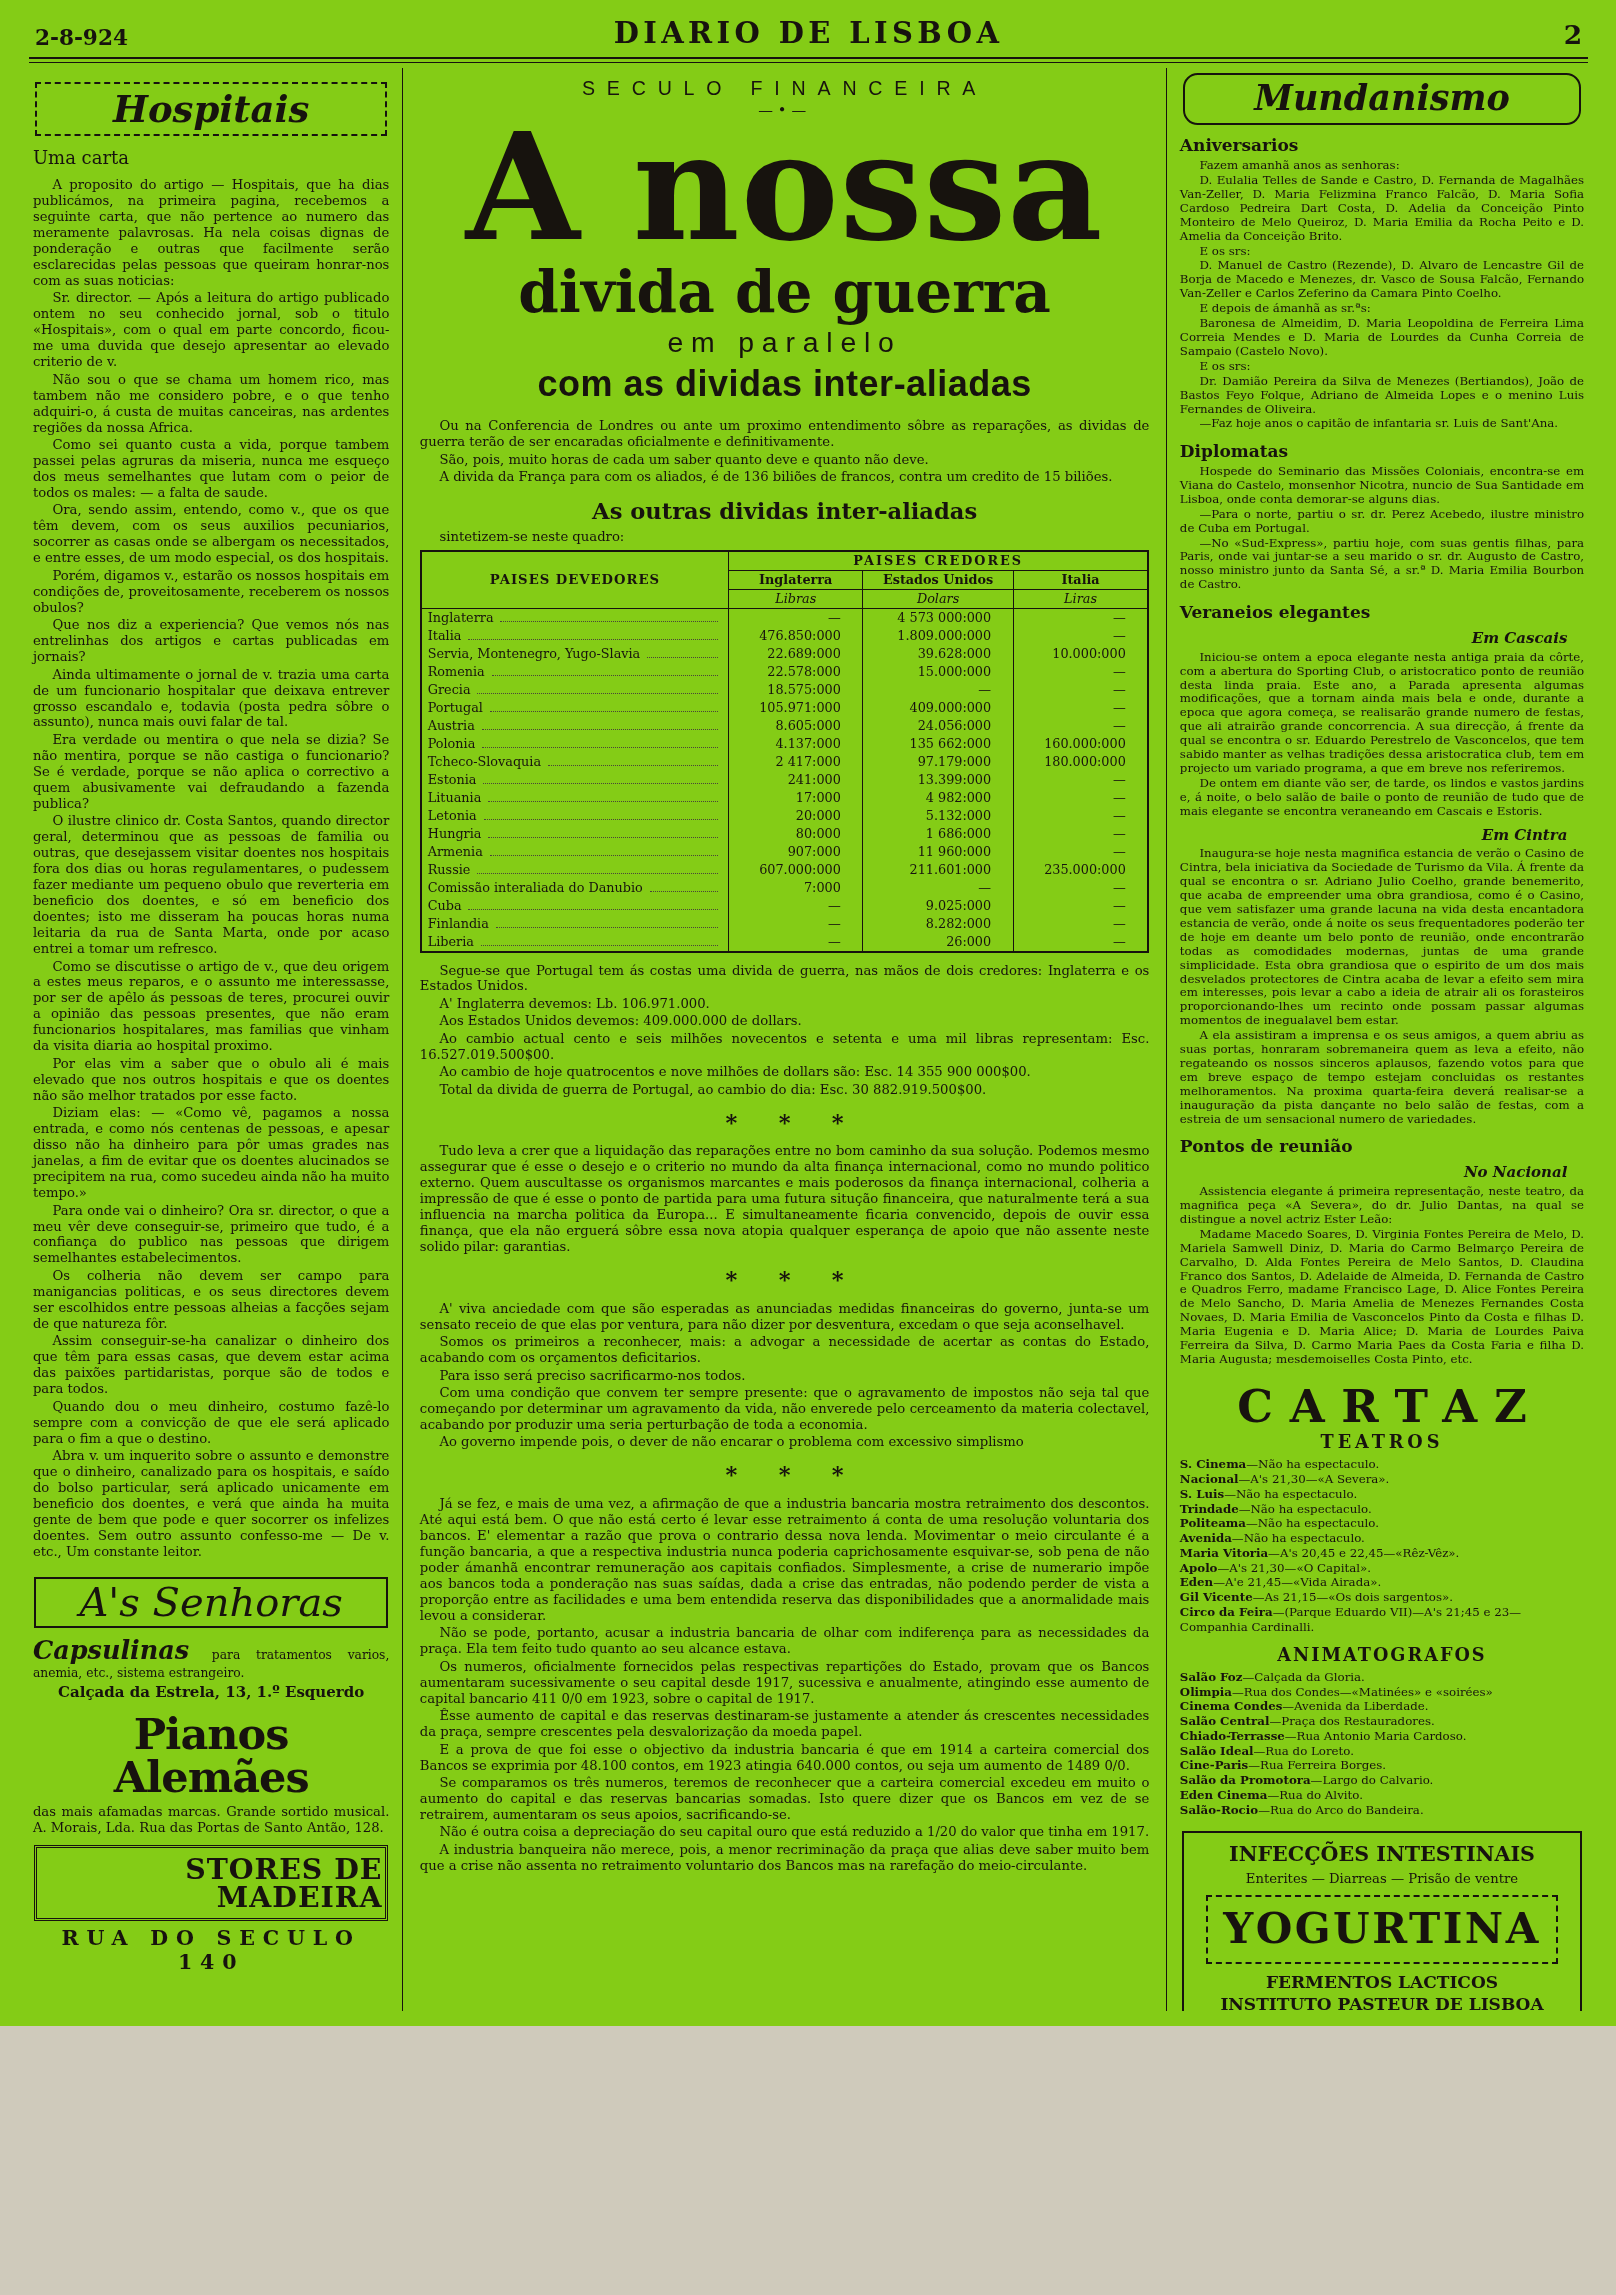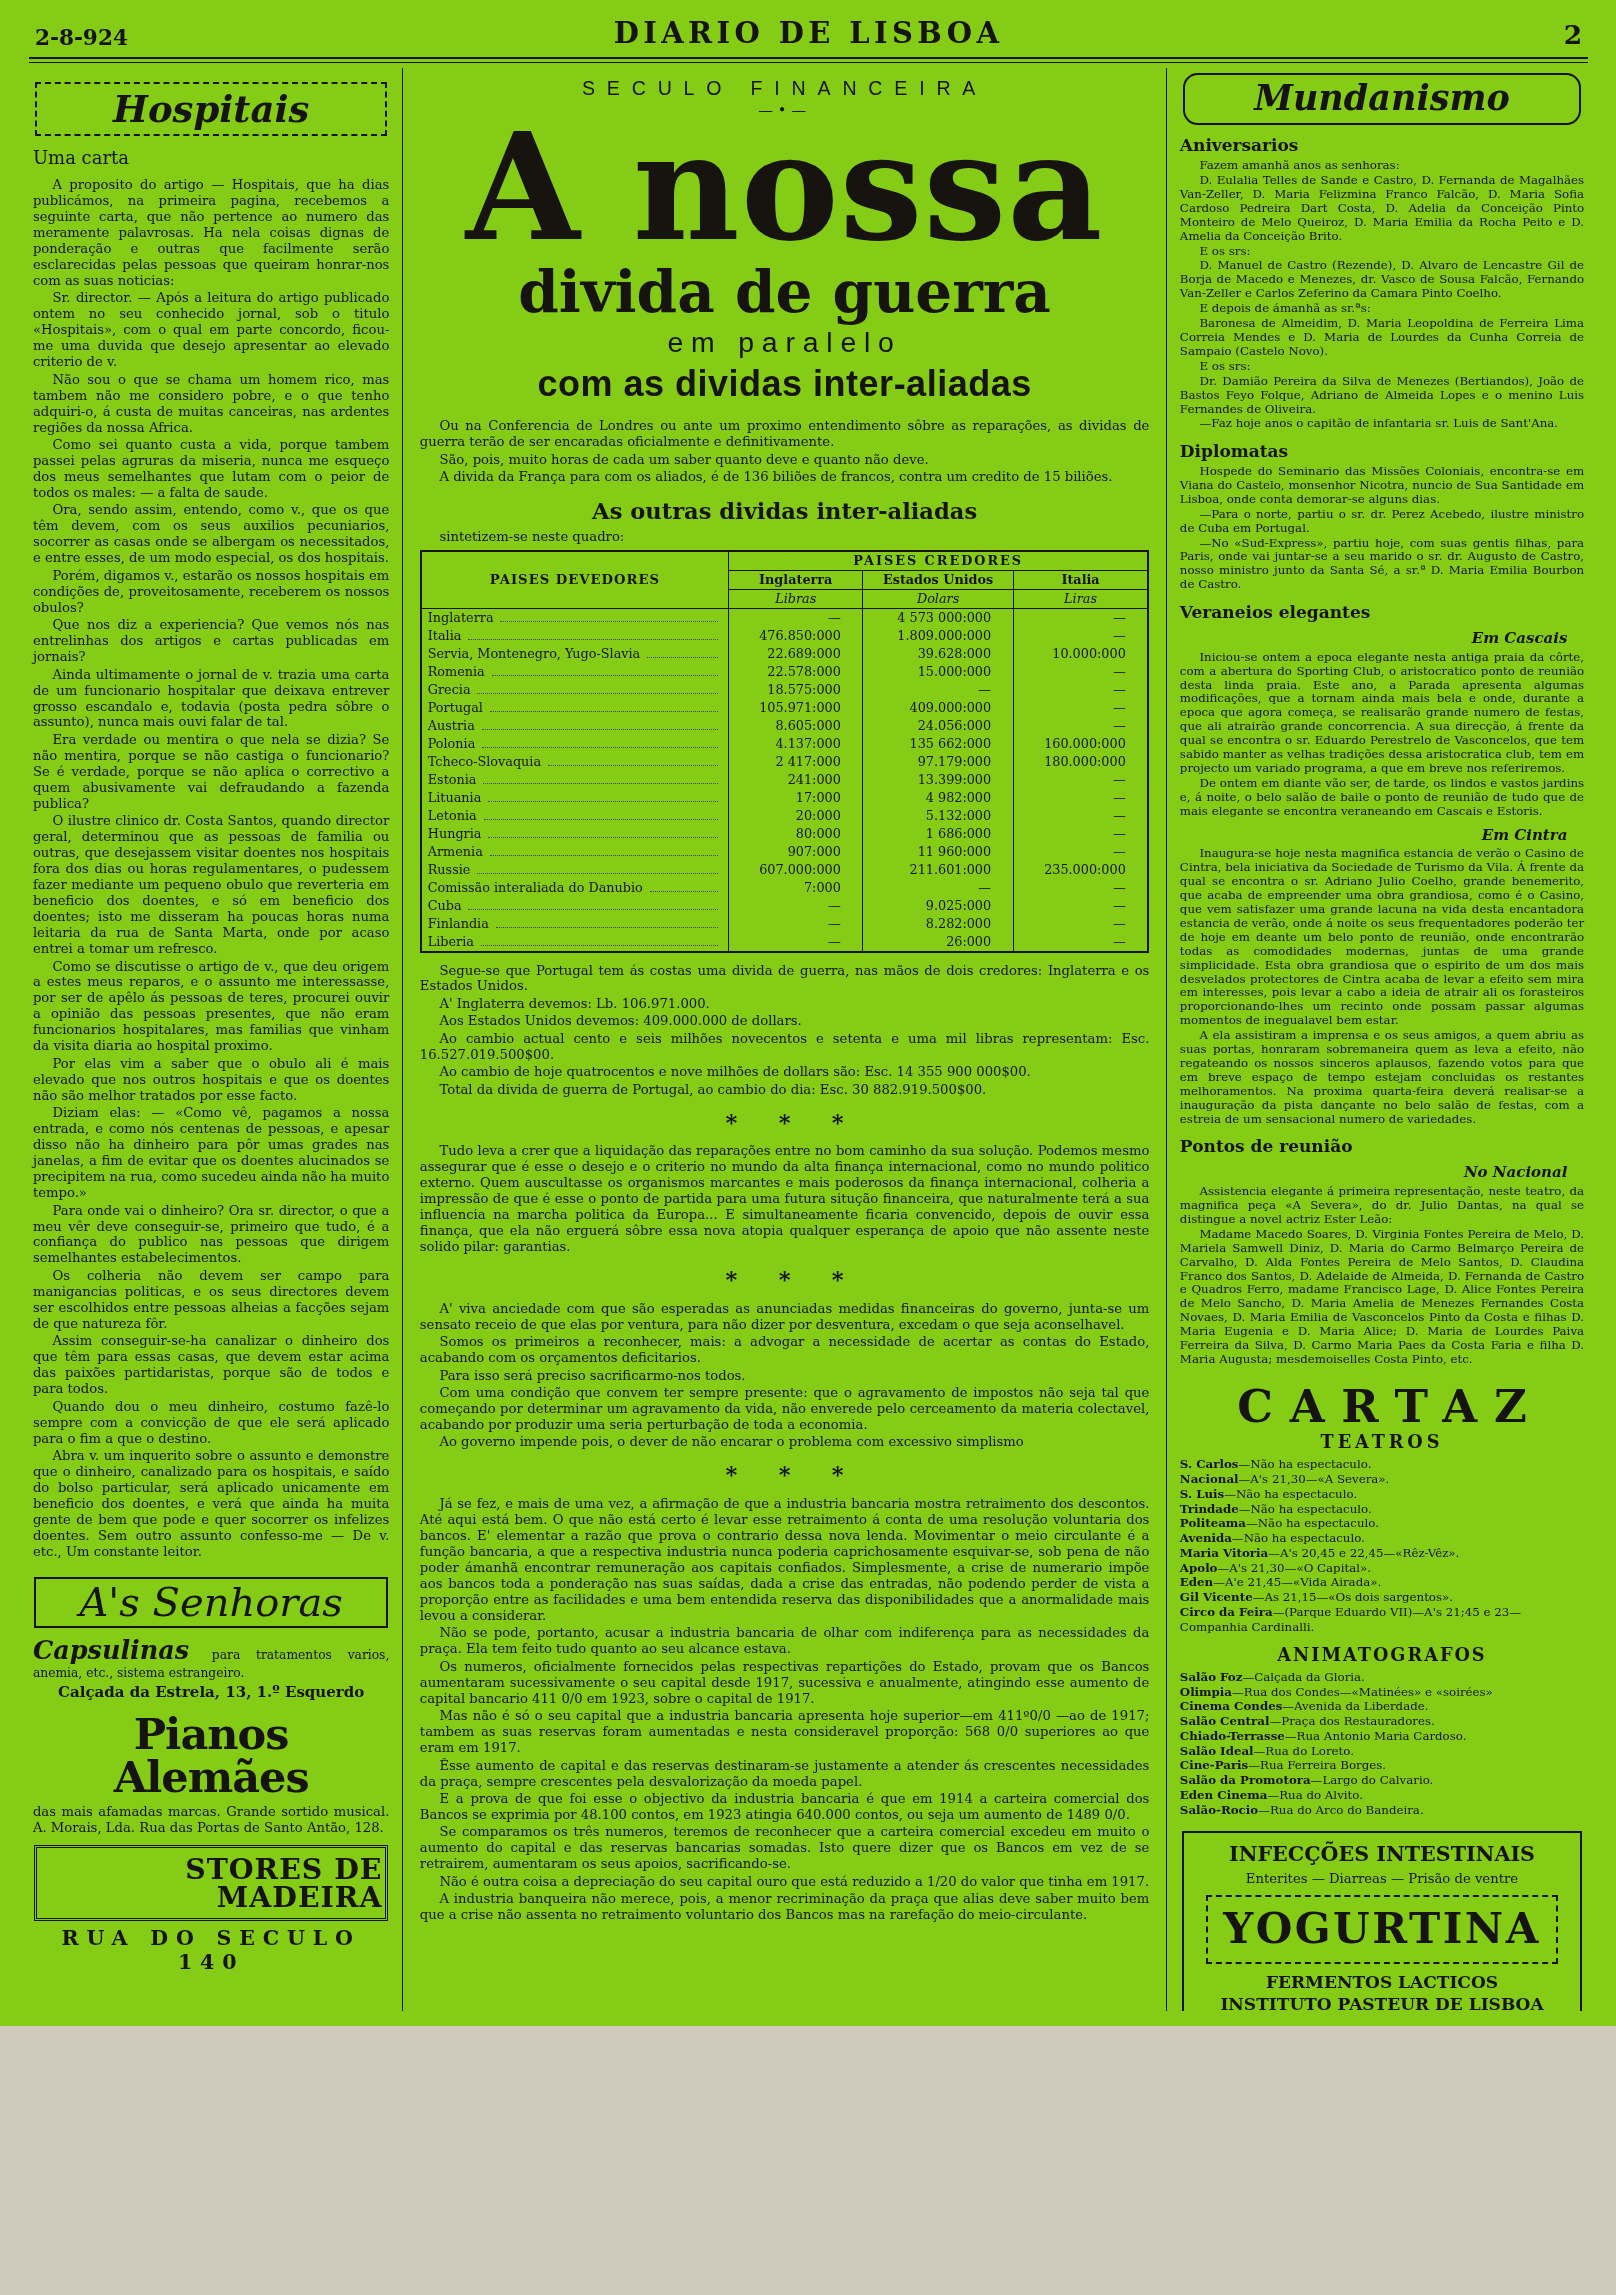--- a/index.html
+++ b/index.html
@@ -429,21 +429,20 @@
           <p class="bodytext">Com uma condição que convem ter sempre presente: que o agravamento de impostos não seja tal que começando por determinar um agravamento da vida, não enverede pelo cerceamento da materia colectavel, acabando por produzir uma seria perturbação de toda a economia.</p>
           <p class="bodytext">Ao governo impende pois, o dever de não encarar o problema com excessivo simplismo</p>
         </div>
 
       <div class="stars">* * *</div>
       <div>
 
       <p class="bodytext">Já se fez, e mais de uma vez, a afirmação de que a industria bancaria mostra retraimento dos descontos. Até aqui está bem. O que não está certo é levar esse retraimento á conta de uma resolução voluntaria dos bancos. E' elementar a razão que prova o contrario dessa nova lenda. Movimentar o meio circulante é a função bancaria, a que a respectiva industria nunca poderia caprichosamente esquivar-se, sob pena de não poder ámanhã encontrar remuneração aos capitais confiados. Simplesmente, a crise de numerario impõe aos bancos toda a ponderação nas suas saídas, dada a crise das entradas, não podendo perder de vista a proporção entre as facilidades e uma bem entendida reserva das disponibilidades que a anormalidade mais levou a considerar.</p>
           <p class="bodytext">Não se pode, portanto, acusar a industria bancaria de olhar com indiferença para as necessidades da praça. Ela tem feito tudo quanto ao seu alcance estava.</p>
           <p class="bodytext">Os numeros, oficialmente fornecidos pelas respectivas repartições do Estado, provam que os Bancos aumentaram sucessivamente o seu capital desde 1917, sucessiva e anualmente, atingindo esse aumento de capital bancario 411 0/0 em 1923, sobre o capital de 1917.</p>
-          <p class="bodytext">Mas não é só o seu capital que a industria bancaria apresenta hoje superior—em 411º0/0 —ao de 1917; tambem as suas reservas foram aumentadas e nesta consideravel proporção: 568 0/0 superiores ao que eram em 1917.</p>
           <p class="bodytext">Êsse aumento de capital e das reservas destinaram-se justamente a atender ás crescentes necessidades da praça, sempre crescentes pela desvalorização da moeda papel.</p>
           <p class="bodytext">E a prova de que foi esse o objectivo da industria bancaria é que em 1914 a carteira comercial dos Bancos se exprimia por 48.100 contos, em 1923 atingia 640.000 contos, ou seja um aumento de 1489 0/0.</p>
           <p class="bodytext">Se comparamos os três numeros, teremos de reconhecer que a carteira comercial excedeu em muito o aumento do capital e das reservas bancarias somadas. Isto quere dizer que os Bancos em vez de se retrairem, aumentaram os seus apoios, sacrificando-se.</p>
           <p class="bodytext">Não é outra coisa a depreciação do seu capital ouro que está reduzido a 1/20 do valor que tinha em 1917.</p>
           <p class="bodytext">A industria banqueira não merece, pois, a menor recriminação da praça que alias deve saber muito bem que a crise não assenta no retraimento voluntario dos Bancos mas na rarefação do meio-circulante.</p>
         </div>
     </section>
 
     <section class="col col-right">
       <div class="mundanismo-box">
@@ -492,21 +491,21 @@
 
       <p class="bodytext">Assistencia elegante á primeira representação, neste teatro, da magnifica peça «A Severa», do dr. Julio Dantas, na qual se distingue a novel actriz Ester Leão:</p>
           <p class="bodytext">Madame Macedo Soares, D. Virginia Fontes Pereira de Melo, D. Mariela Samwell Diniz, D. Maria do Carmo Belmarço Pereira de Carvalho, D. Alda Fontes Pereira de Melo Santos, D. Claudina Franco dos Santos, D. Adelaide de Almeida, D. Fernanda de Castro e Quadros Ferro, madame Francisco Lage, D. Alice Fontes Pereira de Melo Sancho, D. Maria Amelia de Menezes Fernandes Costa Novaes, D. Maria Emilia de Vasconcelos Pinto da Costa e filhas D. Maria Eugenia e D. Maria Alice; D. Maria de Lourdes Paiva Ferreira da Silva, D. Carmo Maria Paes da Costa Faria e filha D. Maria Augusta; mesdemoiselles Costa Pinto, etc.</p>
         </div>
 
       <div class="cartaz-title">CARTAZ</div>
       <div class="cartaz-sub">TEATROS</div>
       <div>
 
           <p class="listing">
-            <span class="venue">S. Carlos</span><span>—Não ha espectaculo.</span>
+            <span class="venue">S. Cinema</span><span>—Não ha espectaculo.</span>
           </p>
 
           <p class="listing">
             <span class="venue">Nacional</span><span>—A's 21,30—«A Severa».</span>
           </p>
 
           <p class="listing">
             <span class="venue">S. Luis</span><span>—Não ha espectaculo.</span>
           </p>
 

